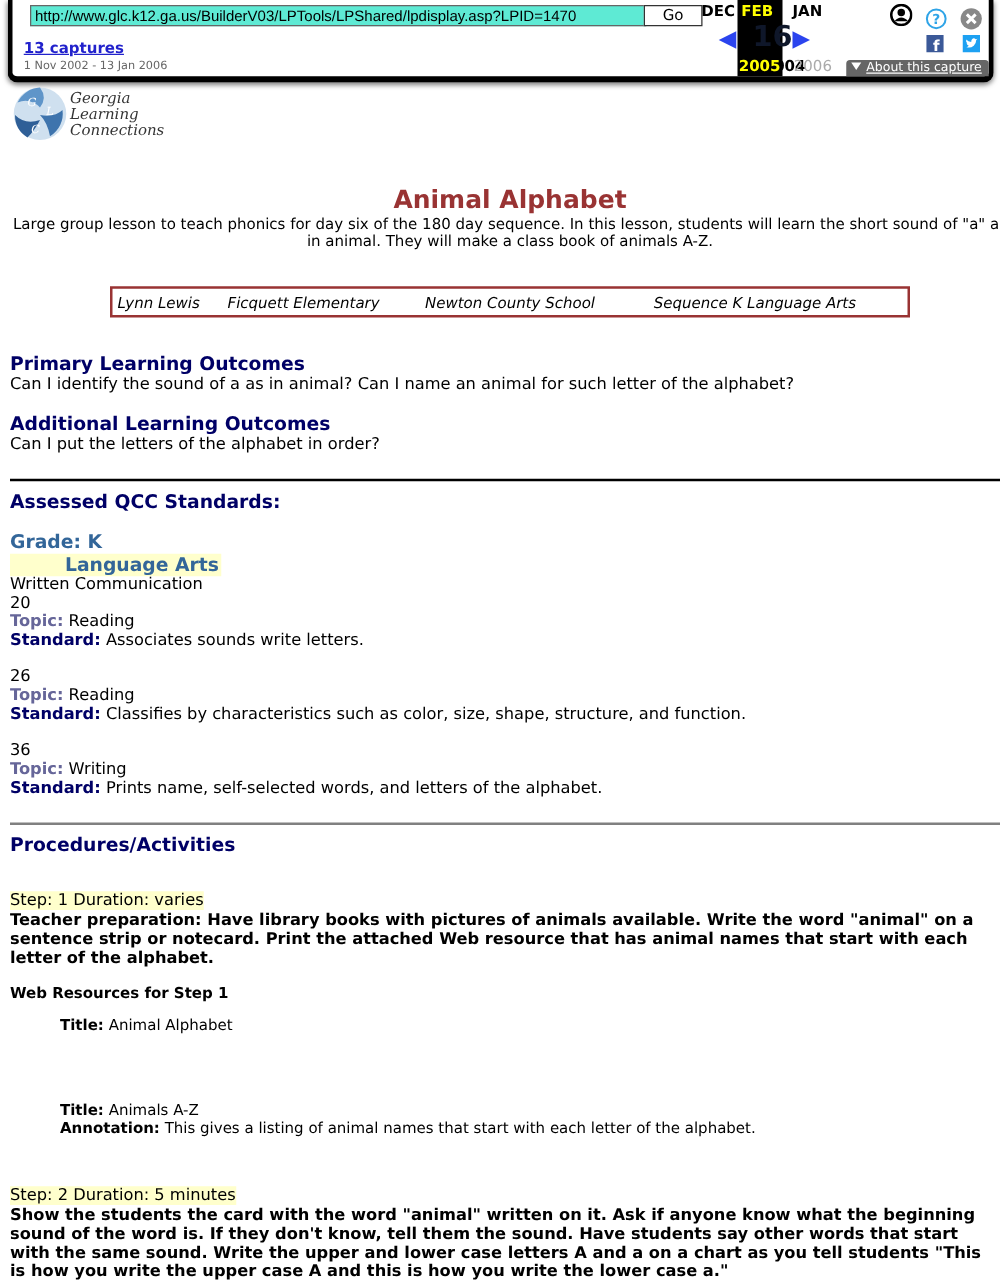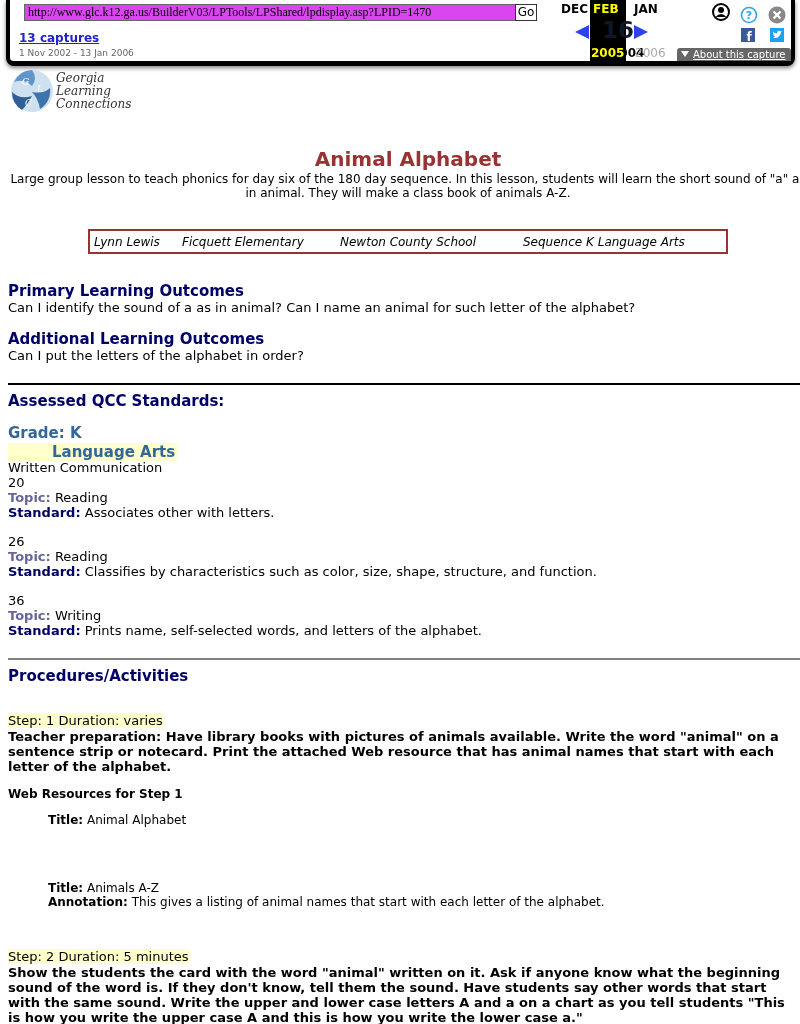--- a/index.html
+++ b/index.html
@@ -13,24 +13,24 @@
     #wm-toolbar {
       position: absolute; left: 6px; top: 0; width: 789px; height: 66px;
       background: #fff; border-bottom: 5px solid #000; border-left: 4px solid #000; border-right: 4px solid #000;
       border-radius: 0 0 8px 8px;
       box-shadow: 0 2px 4px rgba(0,0,0,0.5);
       font-family: "DejaVu Sans", sans-serif;
     }
     .wm-url {
       position: absolute; left: 14px; top: 4px; width: 493px; height: 17px;
       border: 1px solid #666; font-size: 12px; padding: 0 3px; line-height: 15px;
-      white-space: nowrap; overflow: hidden; font-family: Liberation Serif, serif; color:#000; background:#d946ef;
+      white-space: nowrap; overflow: hidden; font-family: Liberation Sans, sans-serif; color:#000; background:#5eead4;
     }
     .wm-go {
-      position: absolute; left: 505px; top: 4px; width: 22px; height: 17px;
+      position: absolute; left: 505px; top: 4px; width: 47px; height: 17px;
       border: 1px solid #333; background: #fff; font-size: 12px; line-height: 15px; text-align: center; padding:0;
       font-family: "DejaVu Sans", sans-serif;
     }
     .wm-captures { position: absolute; left: 9px; top: 31px; font-size: 12px; font-weight: bold; color: #2222cc; text-decoration: underline; }
     .wm-range { position: absolute; left: 9px; top: 48px; font-size: 9px; color: #666; }
     .wm-month { position: absolute; top: 2px; font-size: 12px; font-weight: bold; }
     .wm-year { position: absolute; top: 46px; font-size: 12px; font-weight: bold; }
     .wm-cur-col { position: absolute; left: 580px; top: 0; width: 36px; height: 61px; background: #000; }
     .wm-day { position: absolute; left: 580px; width: 56px; top: 17px; text-align: center; color: #0f172a; font-size: 23px; font-weight: bold; }
     .arrow-left { position: absolute; left: 565px; top: 25px; width: 0; height: 0; border-top: 7px solid transparent; border-bottom: 7px solid transparent; border-right: 14px solid #2b44ee; }
@@ -158,21 +158,21 @@
 
 <div class="hr-black"></div>
 
 <div class="h2" style="top:392px">Assessed QCC Standards:</div>
 <div class="grade">Grade: K</div>
 <div class="subject">Language Arts</div>
 <div class="std-line" style="top:460px">Written Communication</div>
 
 <div class="std-line" style="top:475px">20</div>
 <div class="std-line" style="top:490px"><span class="topic-lbl">Topic:</span> <span>Reading</span></div>
-<div class="std-line" style="top:505px"><span class="std-lbl">Standard:</span> <span>Associates other with letters.</span></div>
+<div class="std-line" style="top:505px"><span class="std-lbl">Standard:</span> <span>Associates sounds write letters.</span></div>
 
 <div class="std-line" style="top:534px">26</div>
 <div class="std-line" style="top:549px"><span class="topic-lbl">Topic:</span> <span>Reading</span></div>
 <div class="std-line" style="top:564px"><span class="std-lbl">Standard:</span> <span>Classifies by characteristics such as color, size, shape, structure, and function.</span></div>
 
 <div class="std-line" style="top:593px">36</div>
 <div class="std-line" style="top:608px"><span class="topic-lbl">Topic:</span> <span>Writing</span></div>
 <div class="std-line" style="top:623px"><span class="std-lbl">Standard:</span> <span>Prints name, self-selected words, and letters of the alphabet.</span></div>
 
 <div class="hr-gray"></div>

